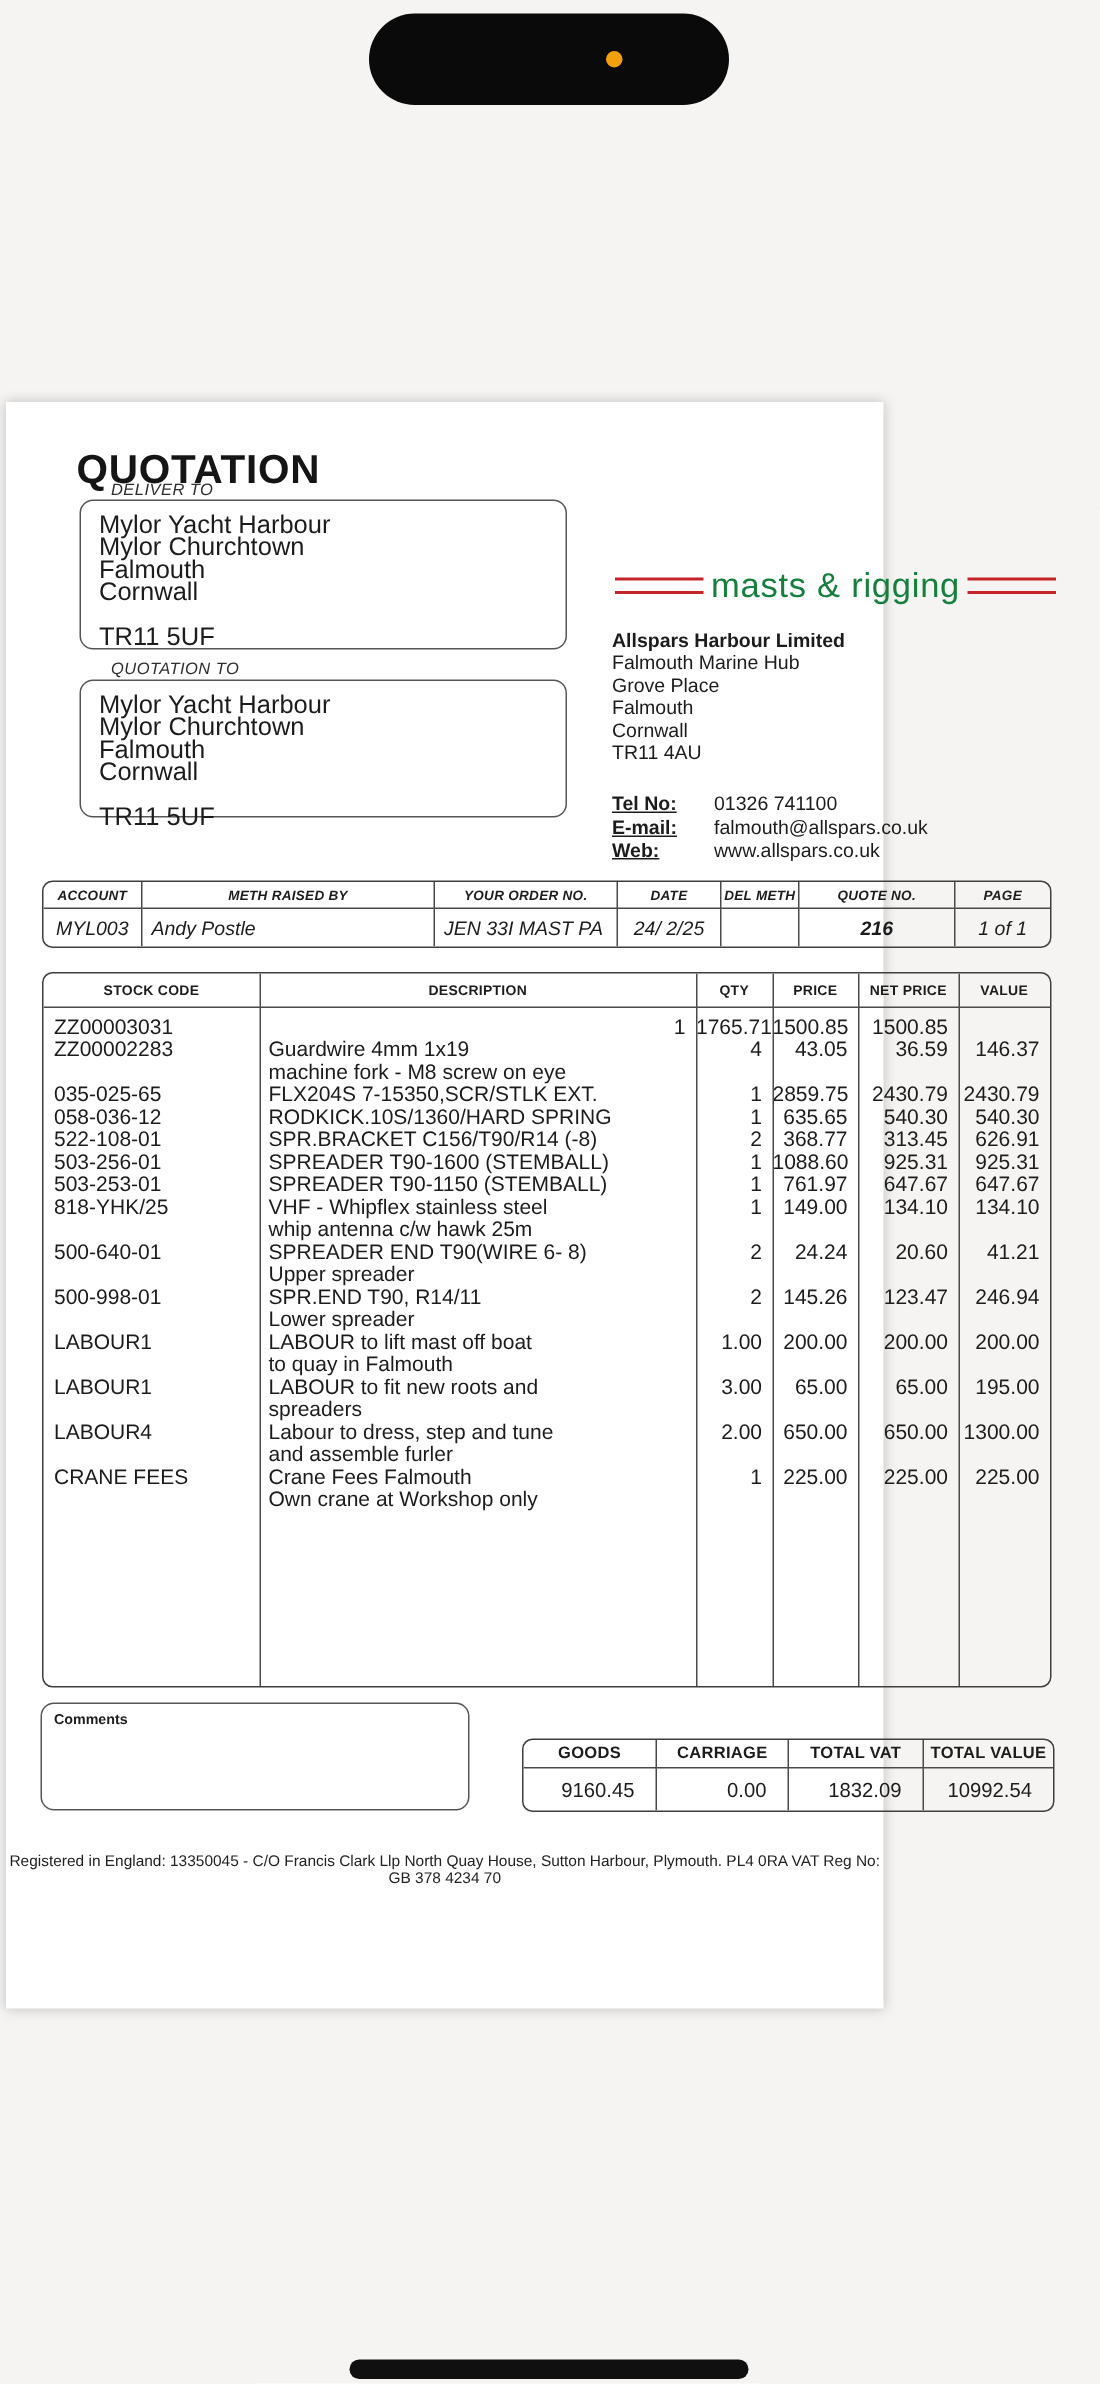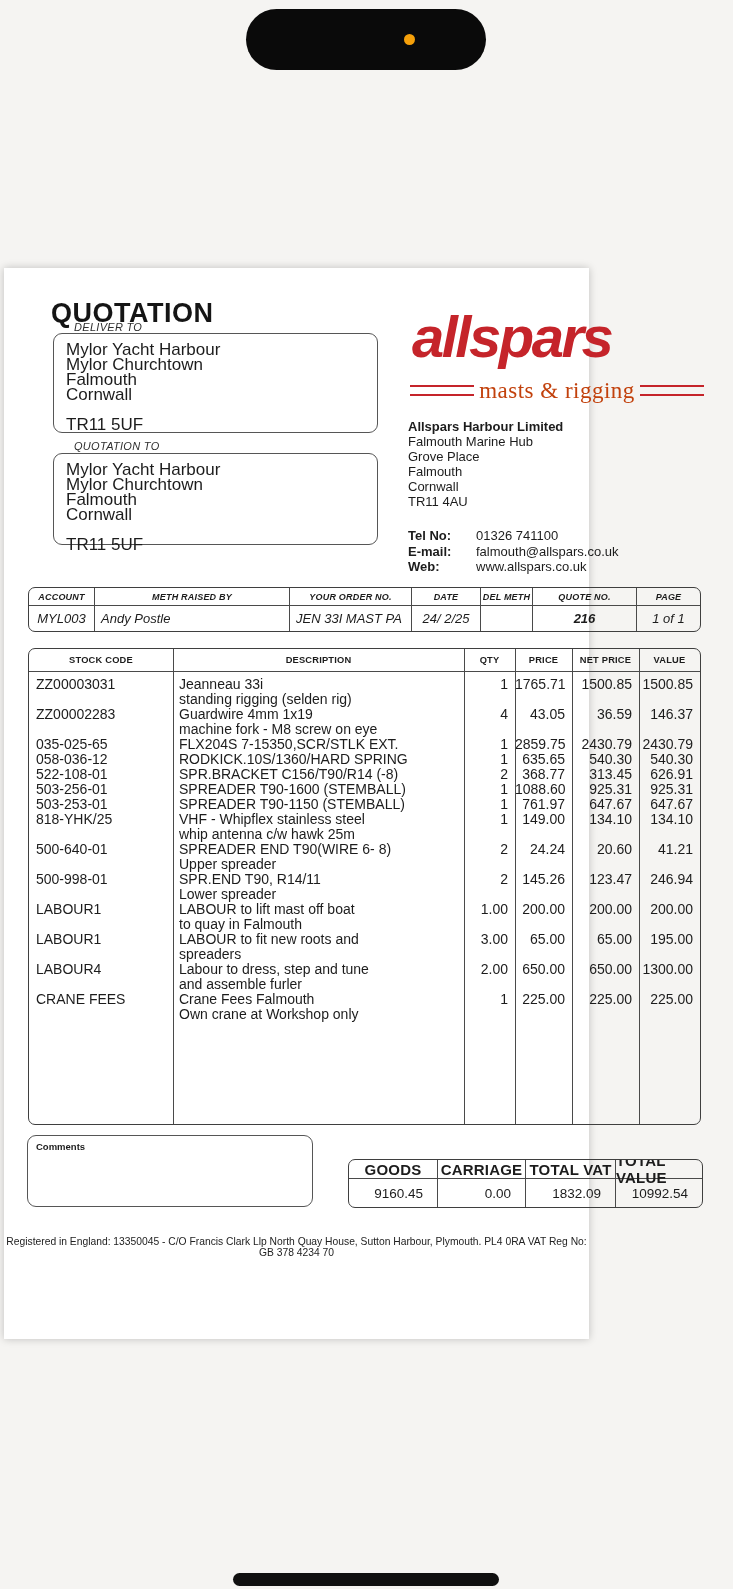--- a/index.html
+++ b/index.html
@@ -65,21 +65,21 @@
   .company{
     position:absolute;left:404px;top:151px;
     font-size:13px;line-height:15px;
   }
   .company .co-name{font-weight:bold;}
   .contacts{
     position:absolute;left:404px;top:260px;
     font-size:13px;line-height:15.5px;
   }
   .contact-row{display:flex;}
-  .contact-label{font-weight:bold;width:68px;flex:0 0 auto;}
+  .contact-label{font-weight:bold;width:68px;flex:0 0 auto;text-decoration:underline;}
   
   .order-table{
     position:absolute;left:24px;top:319px;width:673px;height:45px;
     border:1.4px solid #3f3f3f;border-radius:7px;box-sizing:border-box;
     display:grid;grid-template-columns:66px 195px 122px 69px 52px 104px 1fr;
     grid-template-rows:18px 1fr;overflow:hidden;font-style:italic;
   }
   .order-table .hcell{
     border-right:1.2px solid #4a4a4a;border-bottom:1.2px solid #4a4a4a;
     display:flex;align-items:center;justify-content:center;
@@ -128,21 +128,21 @@
   
   .totals-table{
     position:absolute;left:344px;top:891px;width:355px;height:49px;
     border:1.4px solid #3f3f3f;border-radius:7px;box-sizing:border-box;
     display:grid;grid-template-columns:89px 88px 90px 1fr;grid-template-rows:19px 1fr;
     overflow:hidden;
   }
   .totals-table .hcell{
     border-right:1.2px solid #4a4a4a;border-bottom:1.2px solid #4a4a4a;
     display:flex;align-items:center;justify-content:center;
-    font-size:15px;font-weight:bold;letter-spacing:0.2px;
+    font-size:11px;font-weight:bold;letter-spacing:0.2px;
   }
   .totals-table .vcell{
     border-right:1.2px solid #4a4a4a;
     display:flex;align-items:center;justify-content:flex-end;
     padding-right:14px;font-size:13.5px;
   }
   .totals-table .hcell:nth-child(4),.totals-table .vcell:last-child{border-right:none;}
   
   .doc-footer{
     position:absolute;left:0;top:968px;width:100%;
@@ -173,24 +173,23 @@
   <div class="addr-label quoteto">QUOTATION TO</div>
   <div class="addr-box box2">
       <div class="addr-line">Mylor Yacht Harbour</div>
       <div class="addr-line">Mylor Churchtown</div>
       <div class="addr-line">Falmouth</div>
       <div class="addr-line">Cornwall</div>
       <div class="addr-line"></div>
       <div class="addr-line">TR11 5UF</div>
     </div>
 
-  <div class="logo-word" style="color: rgb(197, 36, 42);">allspars</div>
   <div class="logo-tagline">
     <span class="dbl" style="border-color: rgb(197, 36, 42);"></span>
-    <span class="tagtext" style="color: #c2410c; font-family: Liberation Serif, serif;">masts &amp; rigging</span>
+    <span class="tagtext" style="color: #15803d;">masts &amp; rigging</span>
     <span class="dbl" style="border-color: rgb(197, 36, 42);"></span>
   </div>
 
   <div class="company">
     <div class="co-name">Allspars Harbour Limited</div>
     <div>
         <div class="addr-line">Falmouth Marine Hub</div>
         <div class="addr-line">Grove Place</div>
         <div class="addr-line">Falmouth</div>
         <div class="addr-line">Cornwall</div>
@@ -240,24 +239,20 @@
         <div class="hcell">STOCK CODE</div>
         <div class="hcell">DESCRIPTION</div>
         <div class="hcell">QTY</div>
         <div class="hcell">PRICE</div>
         <div class="hcell">NET PRICE</div>
         <div class="hcell">VALUE</div>
       </div>
     <div class="items-rows">
         <div class="items-row">
           <div class="c-stock">ZZ00003031</div>
-          <div class="c-desc">
-            <div class="desc-line">Jeanneau 33i</div>
-            <div class="desc-line">standing rigging (selden rig)</div>
-          </div>
           <div class="c-num">1</div>
           <div class="c-num">1765.71</div>
           <div class="c-num">1500.85</div>
           <div class="c-num">1500.85</div>
         </div>
         <div class="items-row">
           <div class="c-stock">ZZ00002283</div>
           <div class="c-desc">
             <div class="desc-line">Guardwire 4mm 1x19</div>
             <div class="desc-line">machine fork - M8 screw on eye</div>

